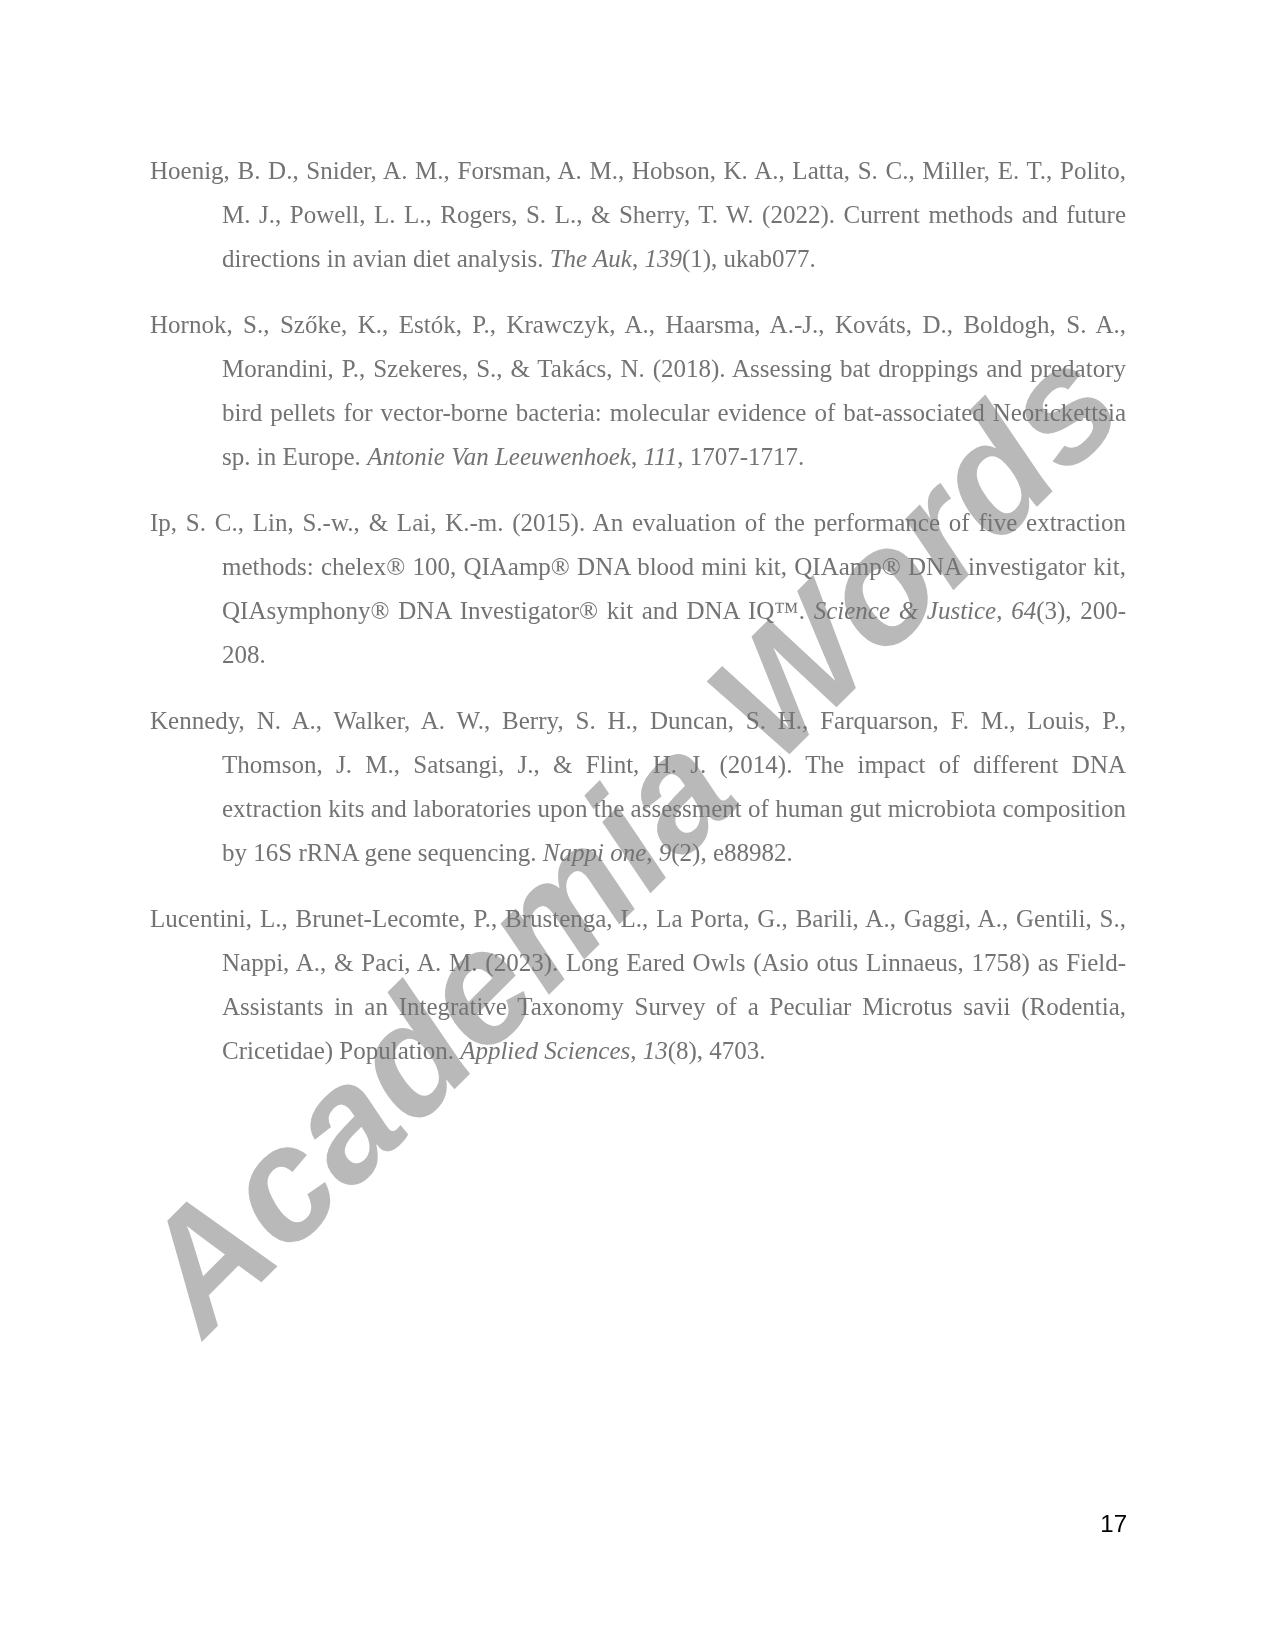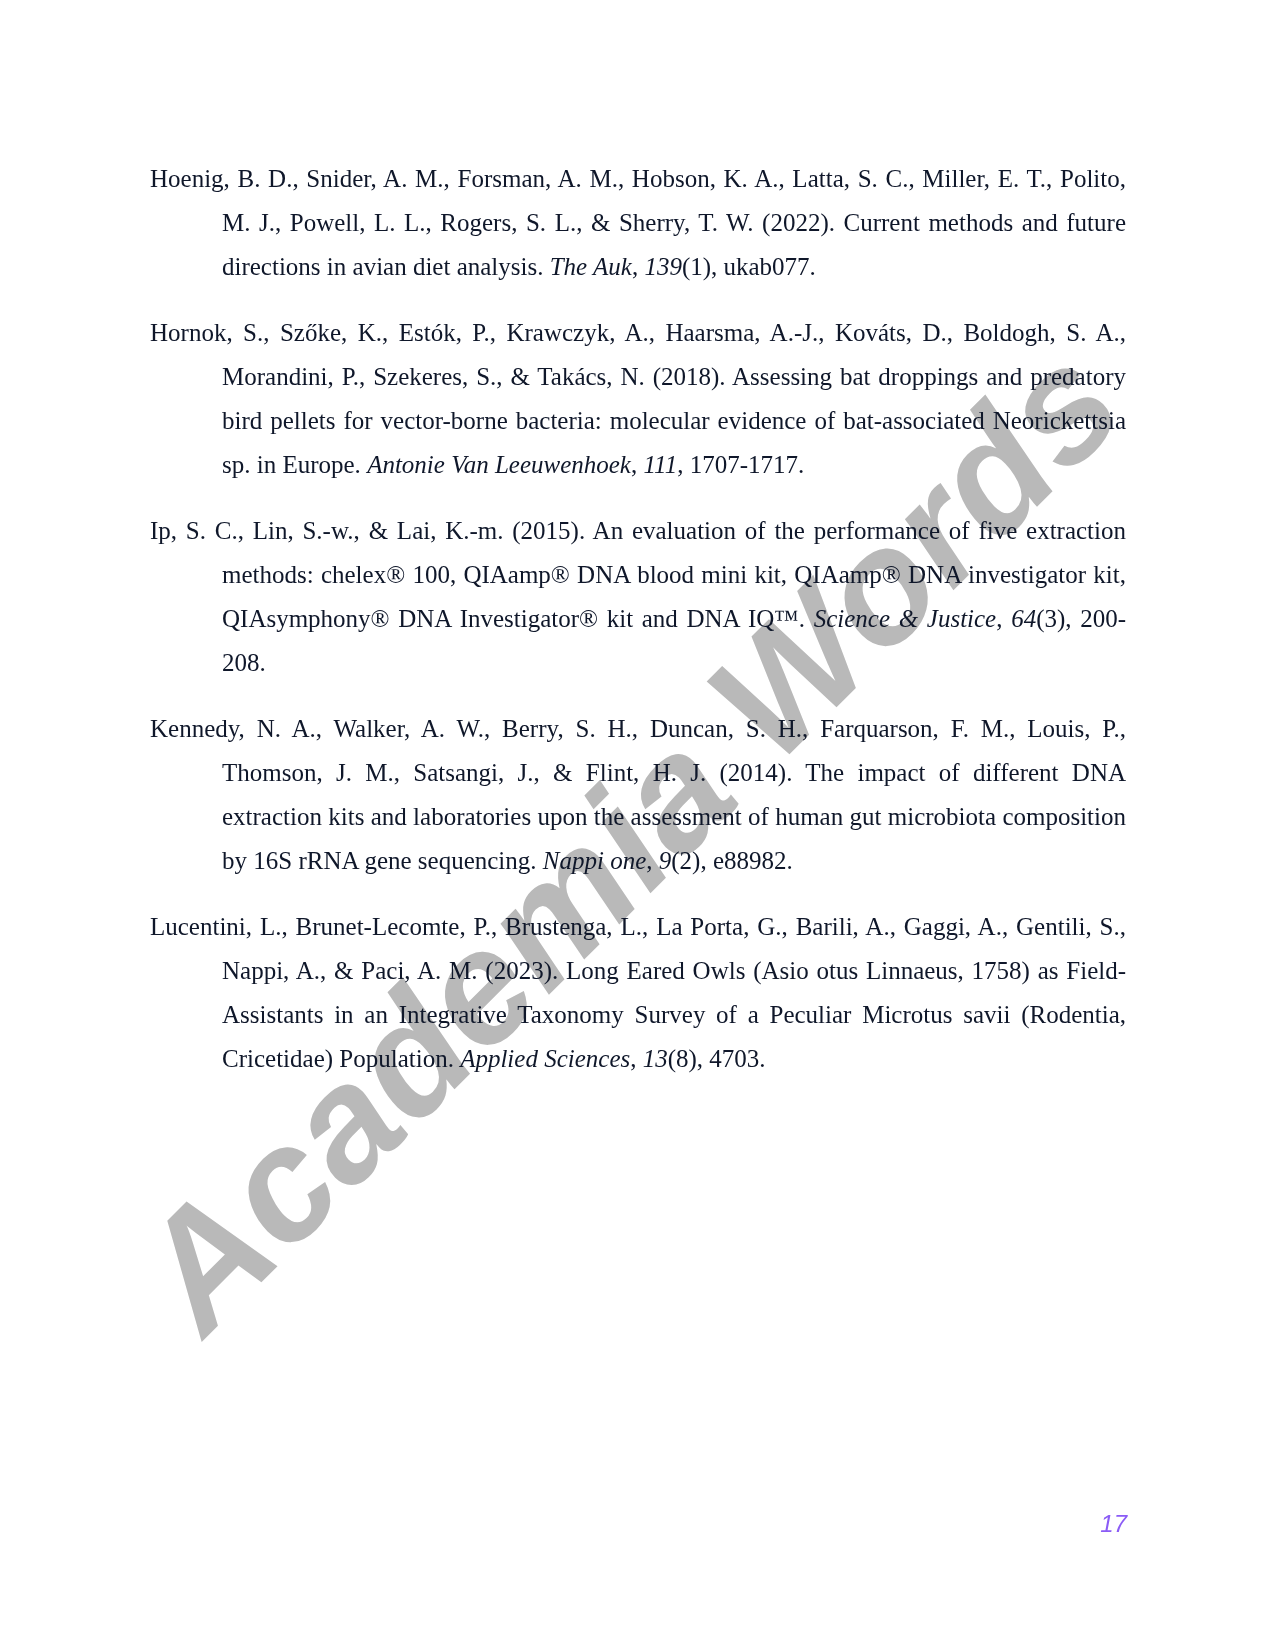--- a/index.html
+++ b/index.html
@@ -31,36 +31,34 @@
   }
   .content {
     position: absolute;
     left: 150px; top: 149px;
     width: 976px;
     z-index: 1;
   }
   .content p.ref {
     font-size: 25px;
     line-height: 44px;
-    color: #0f172a;
+    color: #737373;
     text-align: justify;
     padding-left: 72px;
     text-indent: -72px;
     margin-bottom: 22px;
-    margin-top: 8px;
   }
   .content p.ref i { font-style: italic; }
   .page-number {
     position: absolute;
     right: 148px; top: 1510px;
     font-family: "Liberation Sans", sans-serif;
     font-size: 24px;
-    color: #8b5cf6;
+    color: #000000;
     z-index: 1;
-    font-style: italic;
   }
 </style>
 </head>
 <body>
 
 <div class="page">
   <div class="watermark">Academia Words</div>
 
   <div class="content">
       <p class="ref"><span>Hoenig, B. D., Snider, A. M., Forsman, A. M., Hobson, K. A., Latta, S. C., Miller, E. T., Polito, M. J., Powell, L. L., Rogers, S. L., &amp; Sherry, T. W. (2022). Current methods and future directions in avian diet analysis. </span><i>The Auk</i><span>, </span><i>139</i><span>(1), ukab077.</span></p>

